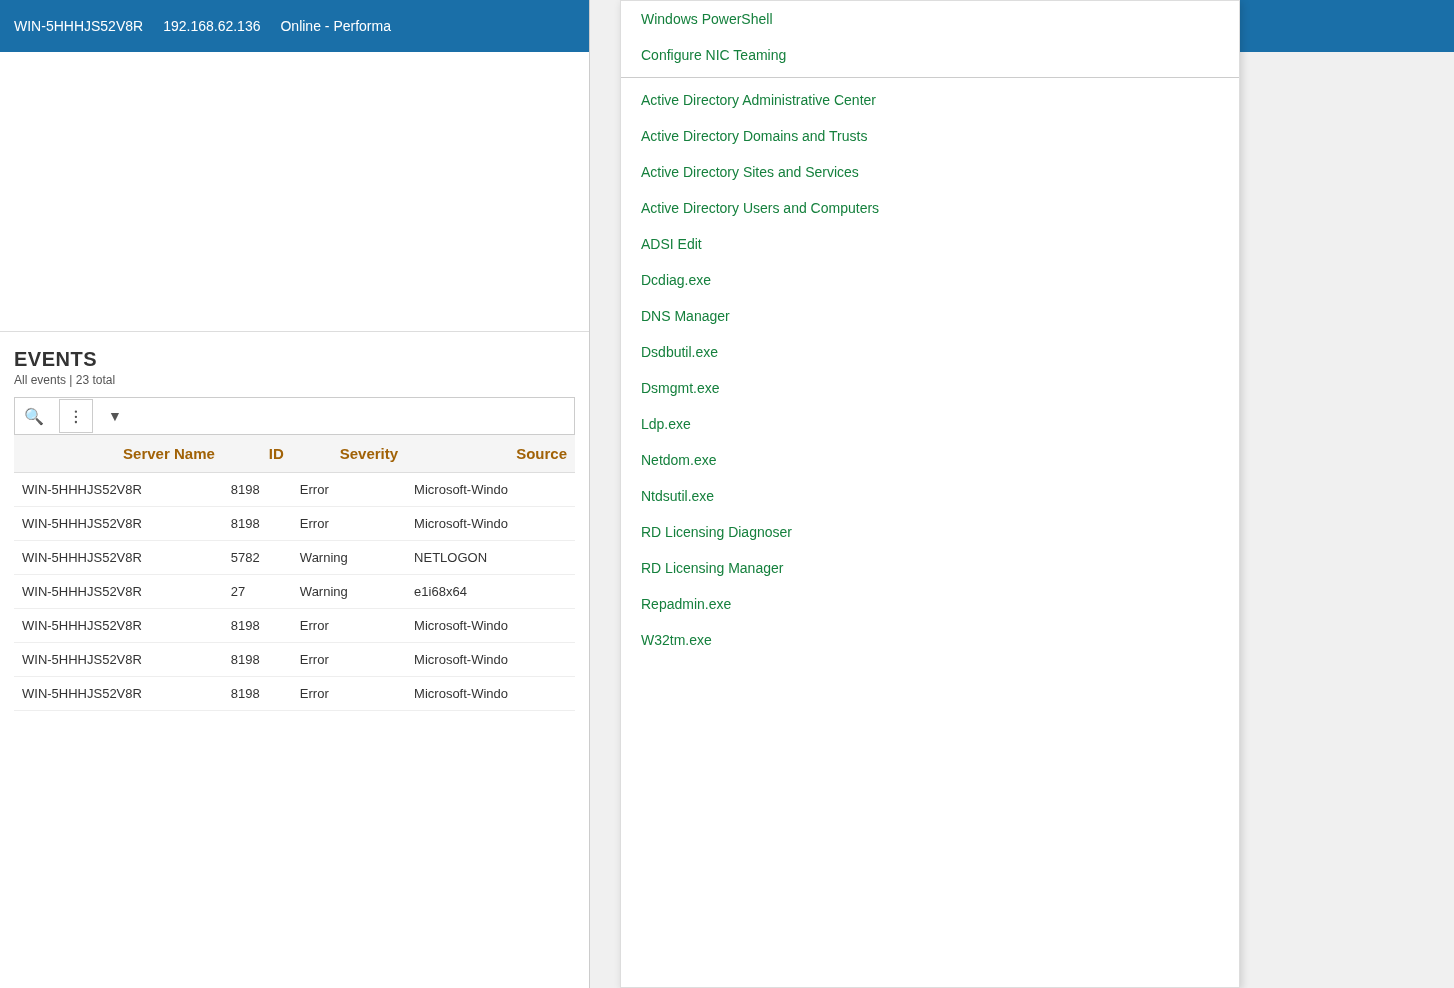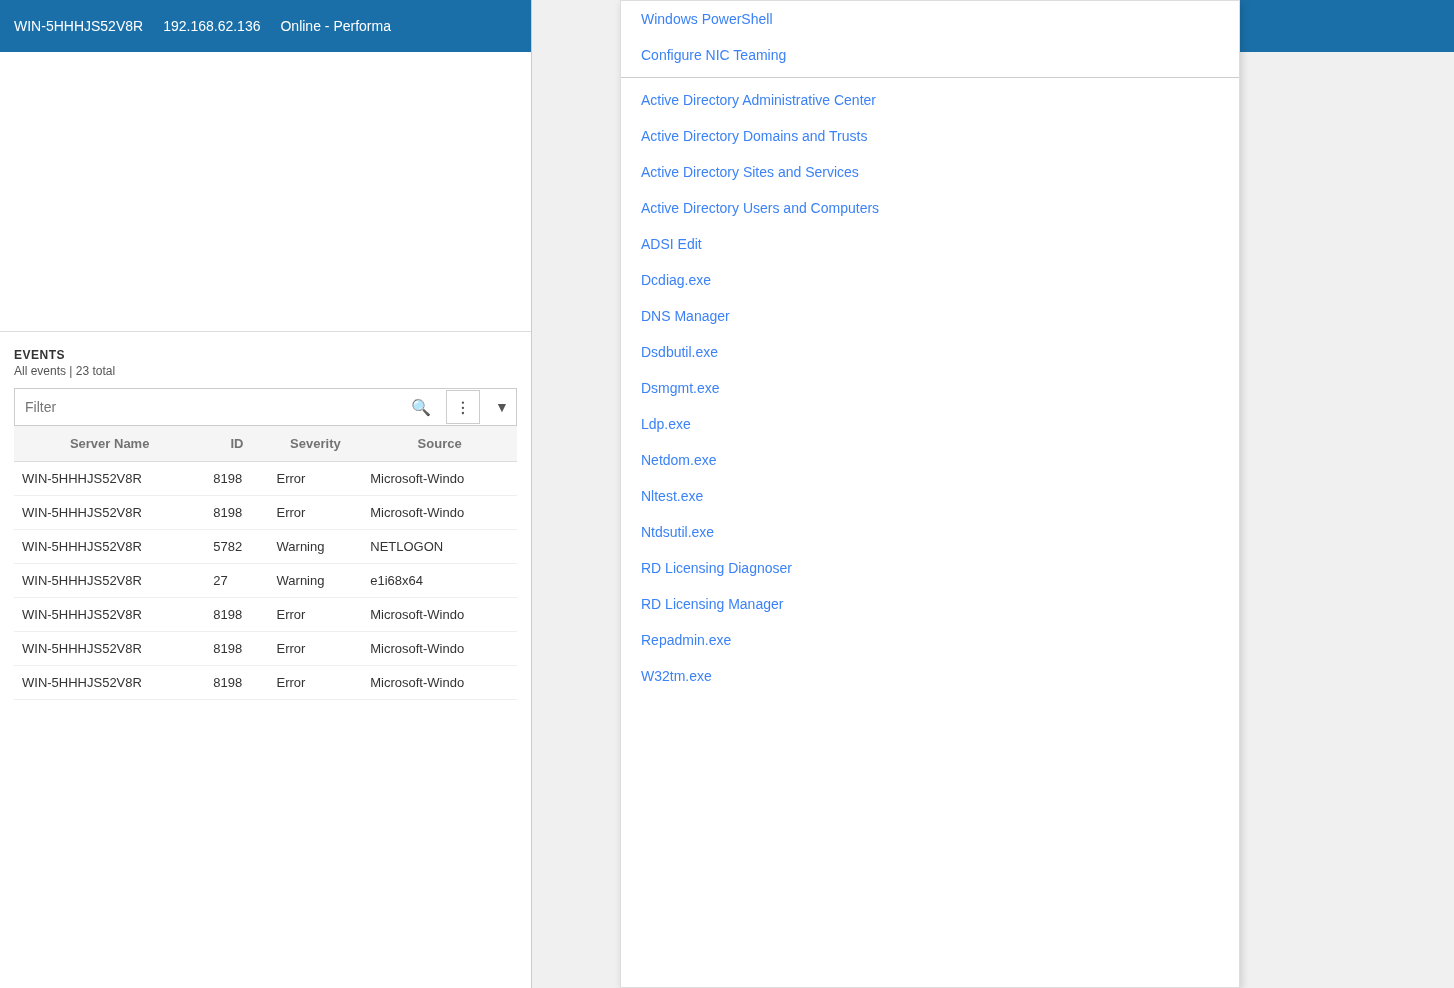--- a/index.html
+++ b/index.html
@@ -11,21 +11,21 @@
       height: 988px;
       overflow: hidden;
       position: relative;
     }
 
     
     .left-panel {
       position: absolute;
       left: 0;
       top: 0;
-      width: 532px;
+      width: 590px;
       height: 988px;
       background: #fff;
       border-right: 1px solid #ccc;
     }
 
     
     .server-header-row {
       background: #1a6fa8;
       color: #fff;
       display: flex;
@@ -44,21 +44,21 @@
       background: #fff;
       height: 280px;
       border-bottom: 1px solid #ddd;
     }
 
     
     .events-section {
       padding: 16px 14px 0 14px;
     }
     .events-title {
-      font-size: 12px;
+      font-size: 20px;
       font-weight: 700;
       color: #333;
       letter-spacing: 0.5px;
       text-transform: uppercase;
     }
     .events-subtitle {
       font-size: 12px;
       color: #555;
       margin-top: 2px;
     }
@@ -124,25 +124,25 @@
     .events-table {
       width: 100%;
       border-collapse: collapse;
       margin-top: 0;
     }
     .events-table thead tr {
       background: #f5f5f5;
       border-bottom: 1px solid #ddd;
     }
     .events-table thead th {
-      text-align: center;
+      text-align: right;
       padding: 10px 8px;
-      font-size: 13px;
+      font-size: 15px;
       font-weight: 600;
-      color: #737373;
+      color: #a16207;
       cursor: pointer;
     }
     .events-table tbody tr {
       border-bottom: 1px solid #eee;
     }
     .events-table tbody td {
       padding: 9px 8px;
       font-size: 13px;
       color: #333;
     }
@@ -165,21 +165,21 @@
       border-top: 1px solid #ccc;
       margin: 4px 0;
     }
 
     .menu-item {
       display: block;
       width: 100%;
       text-align: left;
       padding: 10px 20px;
       font-size: 14px;
-      color: #3b82f6;
+      color: #15803d;
       background: transparent;
       border: none;
       cursor: pointer;
       white-space: nowrap;
     }
 
     
     .far-right-strip {
       position: absolute;
       right: 0;
@@ -200,21 +200,20 @@
     <span>Online - Performa</span>
   </div>
 
   <div class="left-content-area"></div>
 
   <div class="events-section">
     <div class="events-title">EVENTS</div>
     <div class="events-subtitle">All events | 23 total</div>
 
     <div class="events-filter-bar">
-      <input class="events-filter-input" type="text" placeholder="Filter" style="">
       <button class="search-icon-btn">🔍</button>
       <button class="grid-icon-btn">⁝</button>
       <button class="chevron-btn">▼</button>
     </div>
 
     <table class="events-table">
       <thead>
         <tr>
           <th>Server Name</th>
           <th>ID</th>
@@ -283,20 +282,19 @@
       <button class="menu-item">Active Directory Domains and Trusts</button>
       <button class="menu-item">Active Directory Sites and Services</button>
       <button class="menu-item">Active Directory Users and Computers</button>
       <button class="menu-item">ADSI Edit</button>
       <button class="menu-item">Dcdiag.exe</button>
       <button class="menu-item">DNS Manager</button>
       <button class="menu-item">Dsdbutil.exe</button>
       <button class="menu-item">Dsmgmt.exe</button>
       <button class="menu-item">Ldp.exe</button>
       <button class="menu-item">Netdom.exe</button>
-      <button class="menu-item">Nltest.exe</button>
       <button class="menu-item">Ntdsutil.exe</button>
       <button class="menu-item">RD Licensing Diagnoser</button>
       <button class="menu-item">RD Licensing Manager</button>
       <button class="menu-item">Repadmin.exe</button>
       <button class="menu-item">W32tm.exe</button>
     </div>
 </div>
 
 </body></html>

